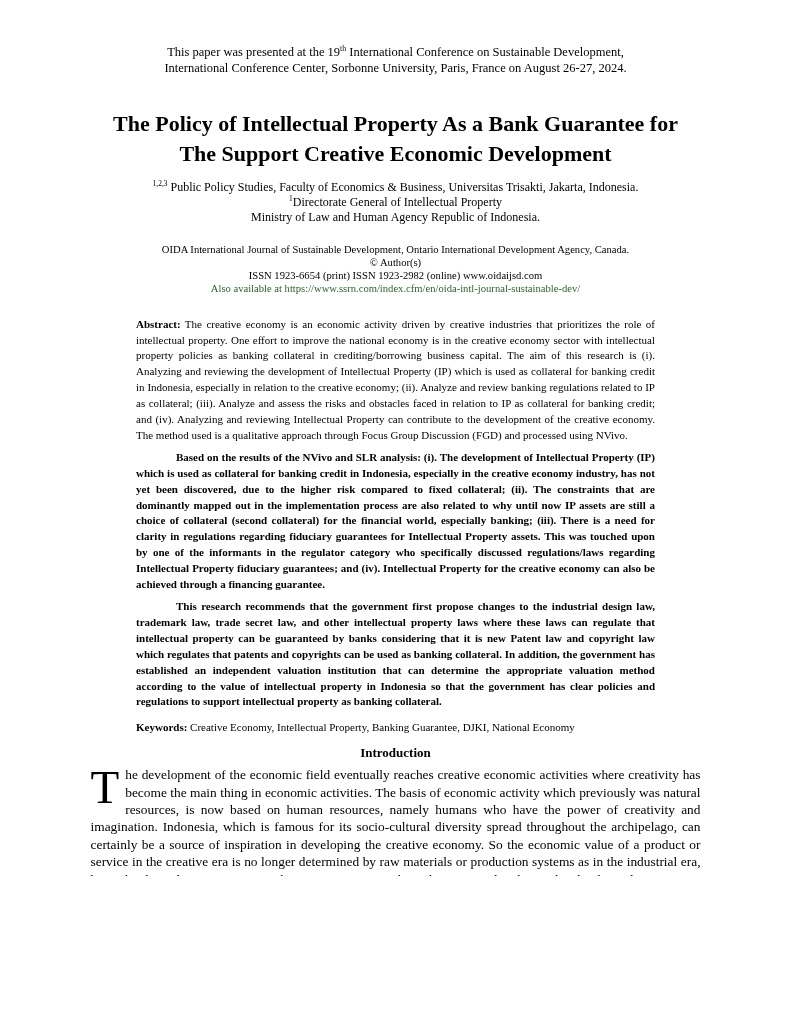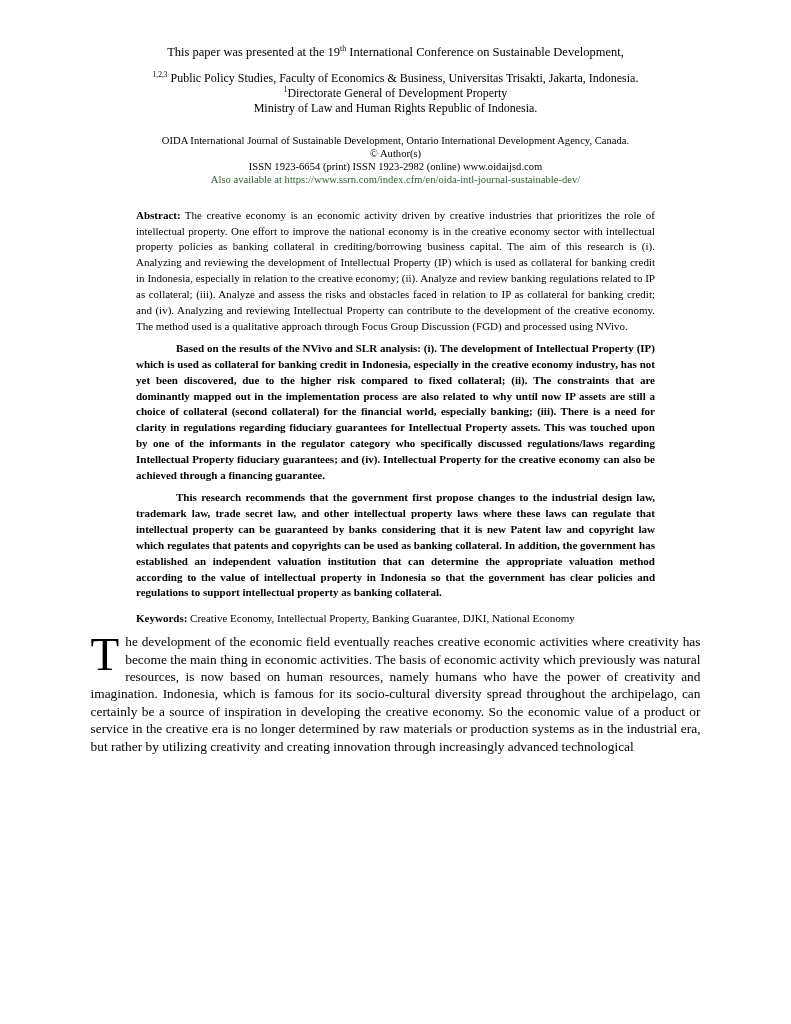--- a/index.html
+++ b/index.html
@@ -84,42 +84,48 @@
     padding: 3px 6px 0 0;
   }
 </style>
 </head>
 <body>
 
 <div class="page">
 
   <div class="header-note">
     <span>This paper was presented at the 19</span><sup>th</sup><span> International Conference on Sustainable Development,</span><br>
+    <span>International Conference Center, Sorbonne University, Paris, France on August 26-27, 2024.</span>
   </div>
 
+  <div class="title">
+    <span>The Policy of Intellectual Property As a Bank Guarantee for</span><br>
+    <span>The Support Creative Economic Development</span>
+  </div>
 
 
   <div class="affiliations">
     <div><sup>1,2,3</sup><span> Public Policy Studies, Faculty of Economics &amp; Business, Universitas Trisakti, Jakarta, Indonesia.</span></div>
-    <div><sup>1</sup><span>Directorate General of Development Property</span></div>
-    <div><span>Ministry of Law and Human Rights Republic of Indonesia.</span></div>
+    <div><sup>1</sup><span>Directorate General of Intellectual Property</span></div>
+    <div><span>Ministry of Law and Human Agency Republic of Indonesia.</span></div>
   </div>
 
   <div class="copyright">
     <div>OIDA International Journal of Sustainable Development, Ontario International Development Agency, Canada.</div>
     <div>© Author(s)</div>
     <div>ISSN 1923-6654 (print) ISSN 1923-2982 (online) www.oidaijsd.com</div>
     <div><a class="link-green">Also available at https://www.ssrn.com/index.cfm/en/oida-intl-journal-sustainable-dev/</a></div>
   </div>
 
   <div class="abstract">
     <p><span class="bold">Abstract:</span><span> The creative economy is an economic activity driven by creative industries that prioritizes the role of intellectual property. One effort to improve the national economy is in the creative economy sector with intellectual property policies as banking collateral in crediting/borrowing business capital. The aim of this research is (i). Analyzing and reviewing the development of Intellectual Property (IP) which is used as collateral for banking credit in Indonesia, especially in relation to the creative economy; (ii). Analyze and review banking regulations related to IP as collateral; (iii). Analyze and assess the risks and obstacles faced in relation to IP as collateral for banking credit; and (iv). Analyzing and reviewing Intellectual Property can contribute to the development of the creative economy. The method used is a qualitative approach through Focus Group Discussion (FGD) and processed using NVivo.</span></p>
     <p class="indent">Based on the results of the NVivo and SLR analysis: (i). The development of Intellectual Property (IP) which is used as collateral for banking credit in Indonesia, especially in the creative economy industry, has not yet been discovered, due to the higher risk compared to fixed collateral; (ii). The constraints that are dominantly mapped out in the implementation process are also related to why until now IP assets are still a choice of collateral (second collateral) for the financial world, especially banking; (iii). There is a need for clarity in regulations regarding fiduciary guarantees for Intellectual Property assets. This was touched upon by one of the informants in the regulator category who specifically discussed regulations/laws regarding Intellectual Property fiduciary guarantees; and (iv). Intellectual Property for the creative economy can also be achieved through a financing guarantee.</p>
     <p class="indent">This research recommends that the government first propose changes to the industrial design law, trademark law, trade secret law, and other intellectual property laws where these laws can regulate that intellectual property can be guaranteed by banks considering that it is new Patent law and copyright law which regulates that patents and copyrights can be used as banking collateral. In addition, the government has established an independent valuation institution that can determine the appropriate valuation method according to the value of intellectual property in Indonesia so that the government has clear policies and regulations to support intellectual property as banking collateral.</p>
     <p class="keywords"><span class="bold">Keywords:</span><span> Creative Economy, Intellectual Property, Banking Guarantee, DJKI, National Economy</span></p>
   </div>
 
+  <div class="section-heading">Introduction</div>
 
   <div class="intro">
     <span class="dropcap">T</span><span>he development of the economic field eventually reaches creative economic activities where creativity has become the main thing in economic activities. The basis of economic activity which previously was natural resources, is now based on human resources, namely humans who have the power of creativity and imagination. Indonesia, which is famous for its socio-cultural diversity spread throughout the archipelago, can certainly be a source of inspiration in developing the creative economy. So the economic value of a product or service in the creative era is no longer determined by raw materials or production systems as in the industrial era, but rather by utilizing creativity and creating innovation through increasingly advanced technological</span>
   </div>
 
 </div>
 
 </body></html>

